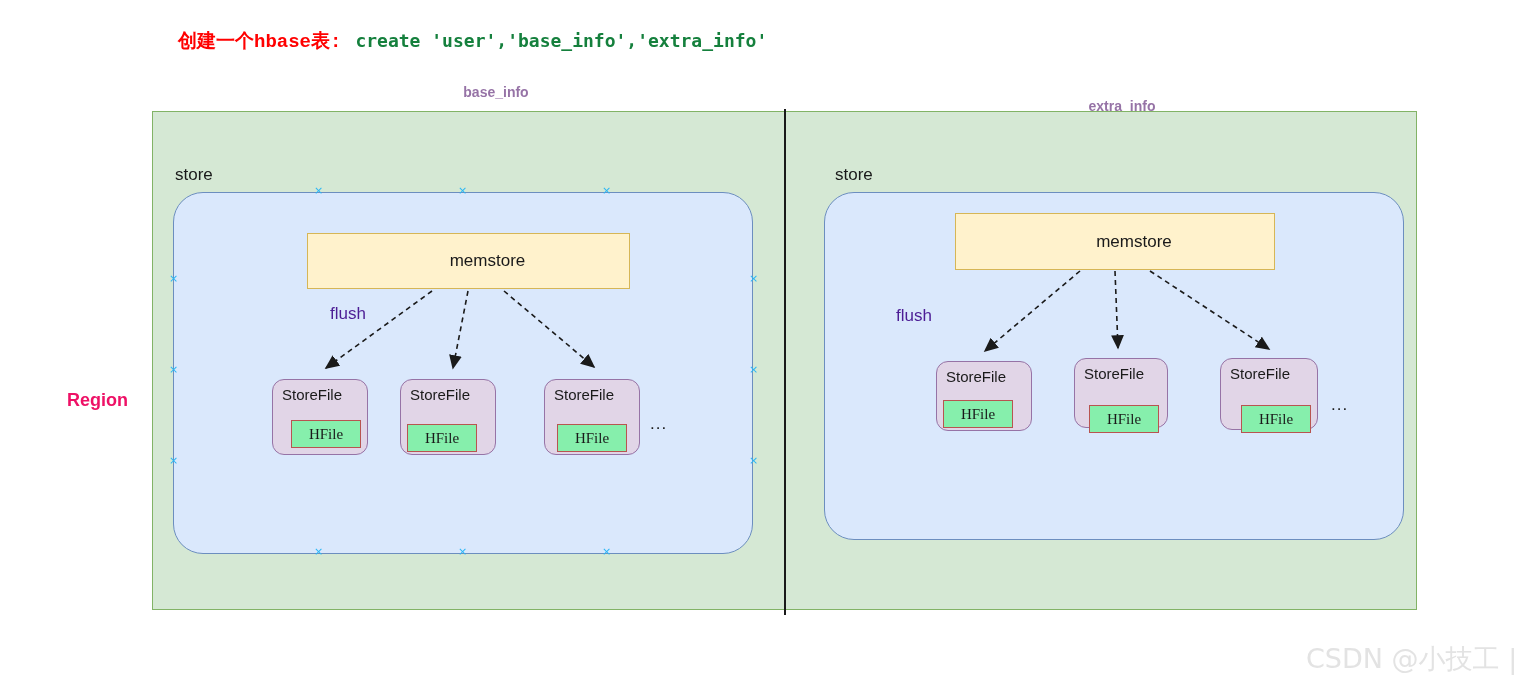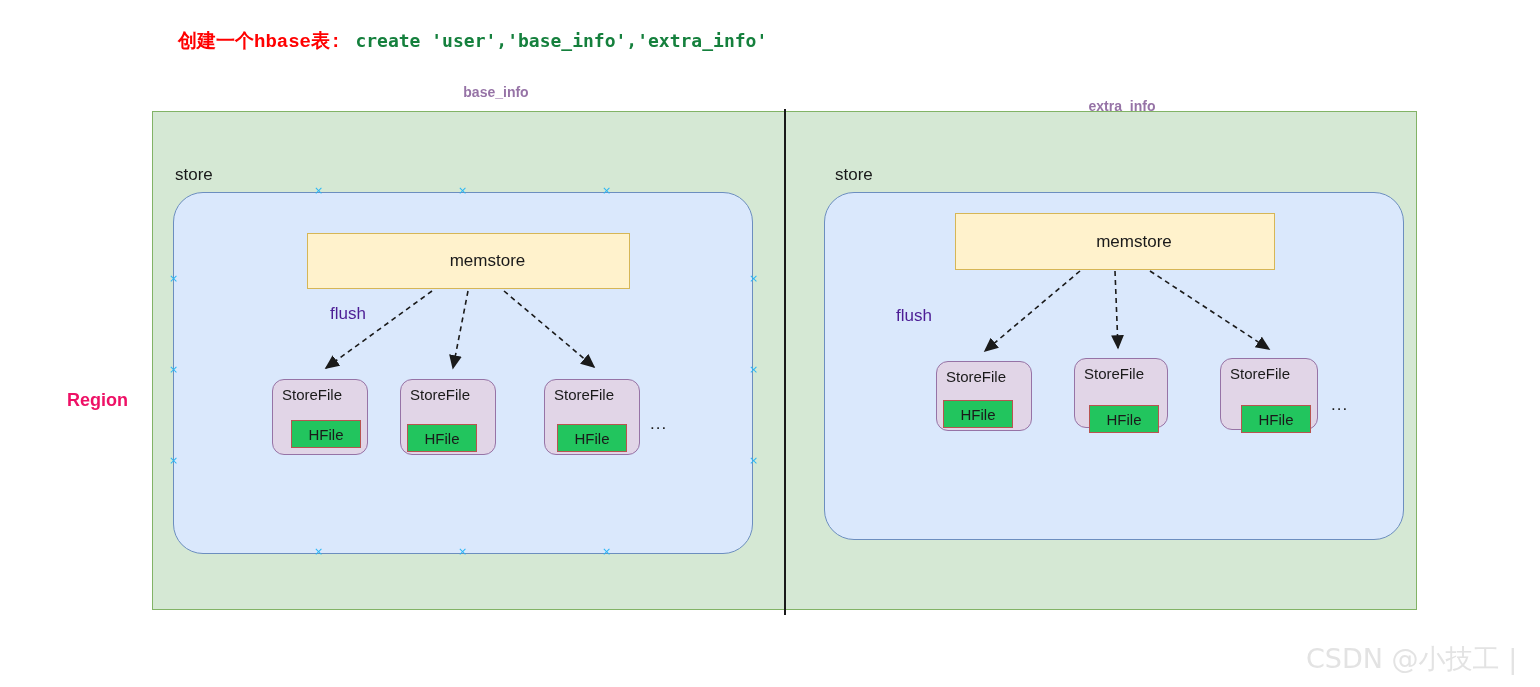--- a/index.html
+++ b/index.html
@@ -135,28 +135,29 @@
   .storefile-label {
     position: absolute;
     left: 9px;
     top: 6px;
     font-size: 15px;
     color: #1a1a1a;
     white-space: nowrap;
   }
   .hfile-box {
     position: absolute;
-    background: #22c55e;
+    background: #86efac;
     border: 1px solid #b85450;
     box-sizing: border-box;
     display: flex;
     align-items: center;
     justify-content: center;
     font-size: 15px;
     color: #1a1a1a;
+    font-family: Liberation Serif, serif;
   }
 
   .ellipsis {
     font-size: 17px;
     color: #1a1a1a;
     letter-spacing: 1px;
     white-space: nowrap;
   }
   #ellipsis-left  { left: 650px; top: 414px; }
   #ellipsis-right { left: 1331px; top: 395px; }

